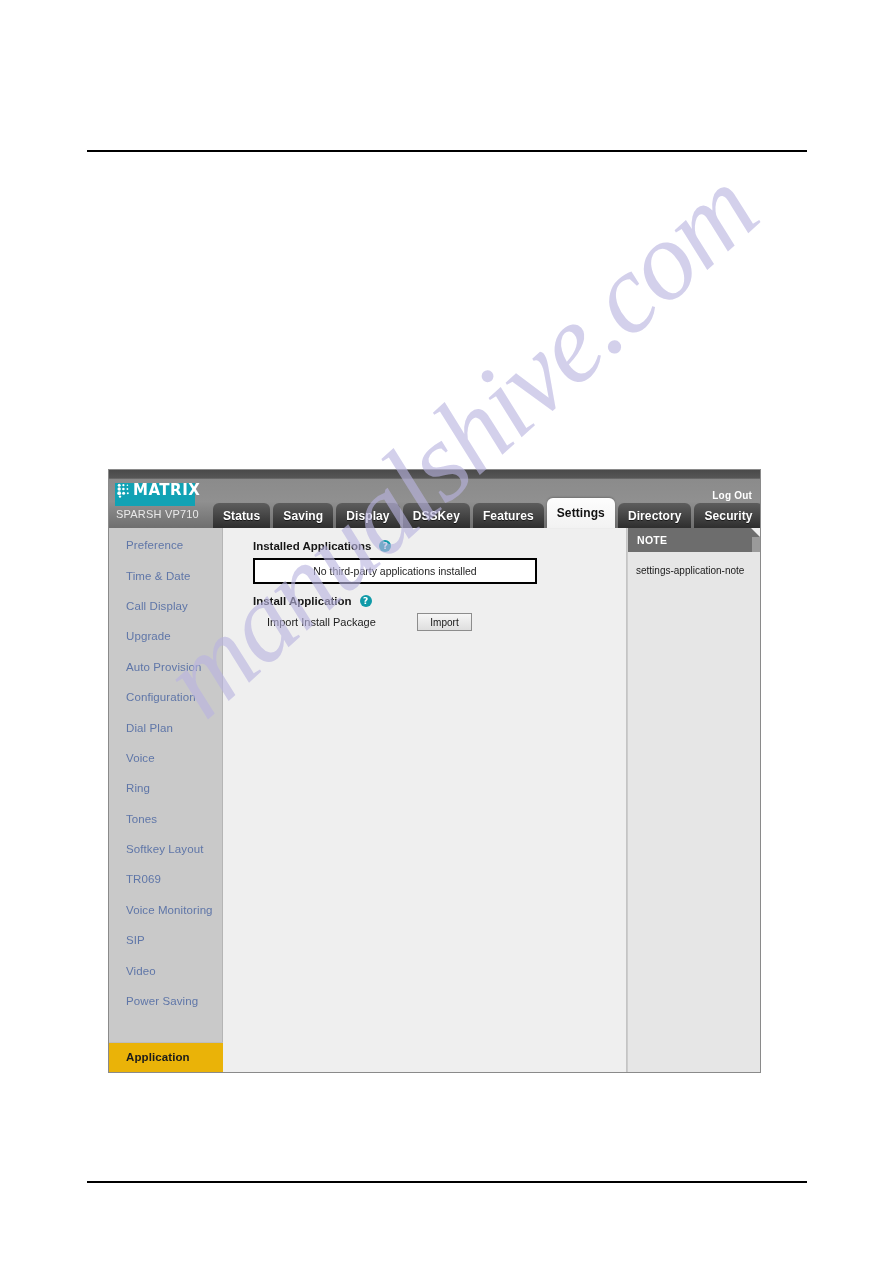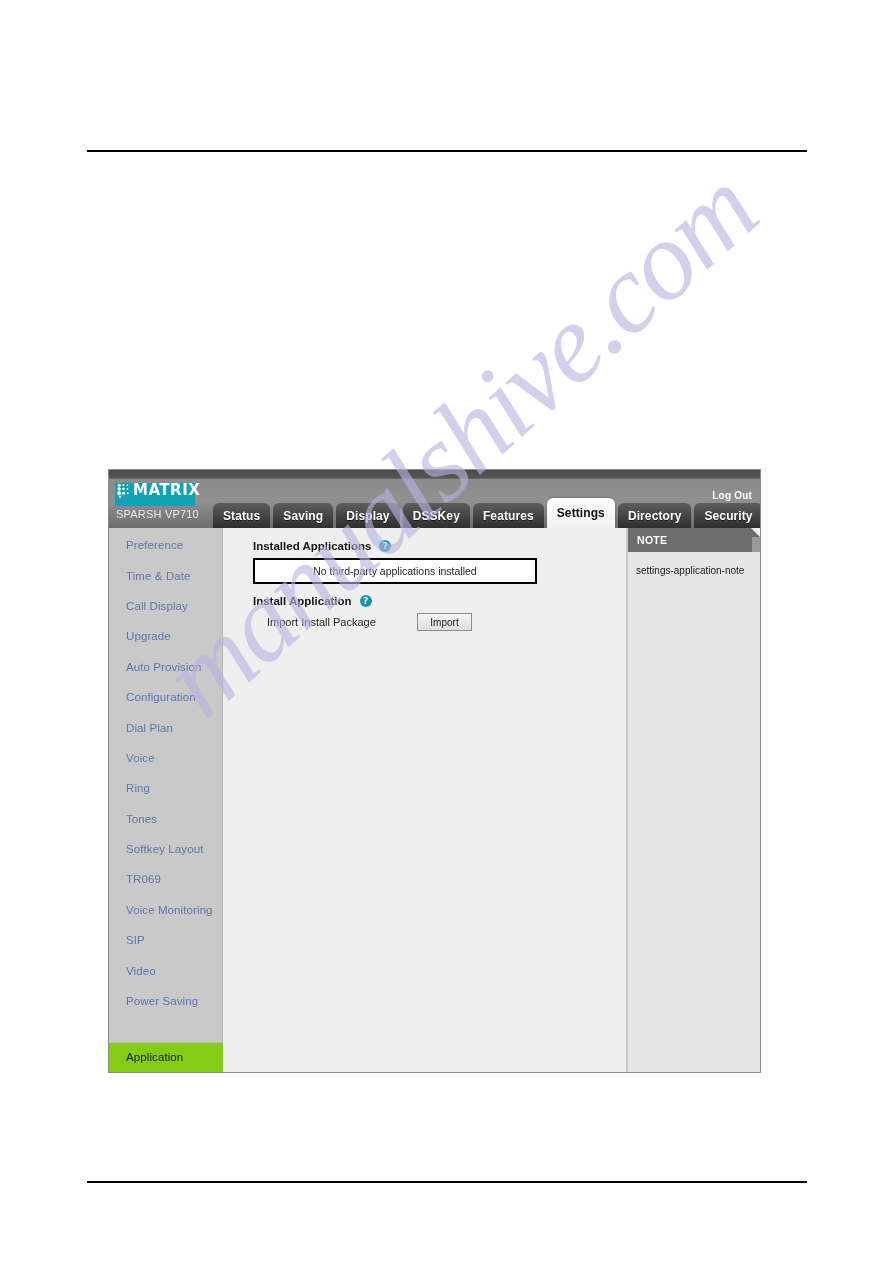--- a/index.html
+++ b/index.html
@@ -160,23 +160,23 @@
     height: 30.4px;
     display: flex;
     align-items: center;
     padding-left: 17px;
     font-size: 11.5px;
     color: #5f76a8;
     cursor: pointer;
     letter-spacing: .1px;
   }
   .side-item.active {
-    background: #84cc16;
+    background: #eab308;
     color: #1b1b1b;
-    font-weight: normal;
+    font-weight: bold;
     margin-left: -0px;
     padding-left: 17px;
     position: absolute;
     left: 0; bottom: 0;
     width: 114px;
     border-top: 1px solid #bdbdbd;
   }
 
   
   .main {

